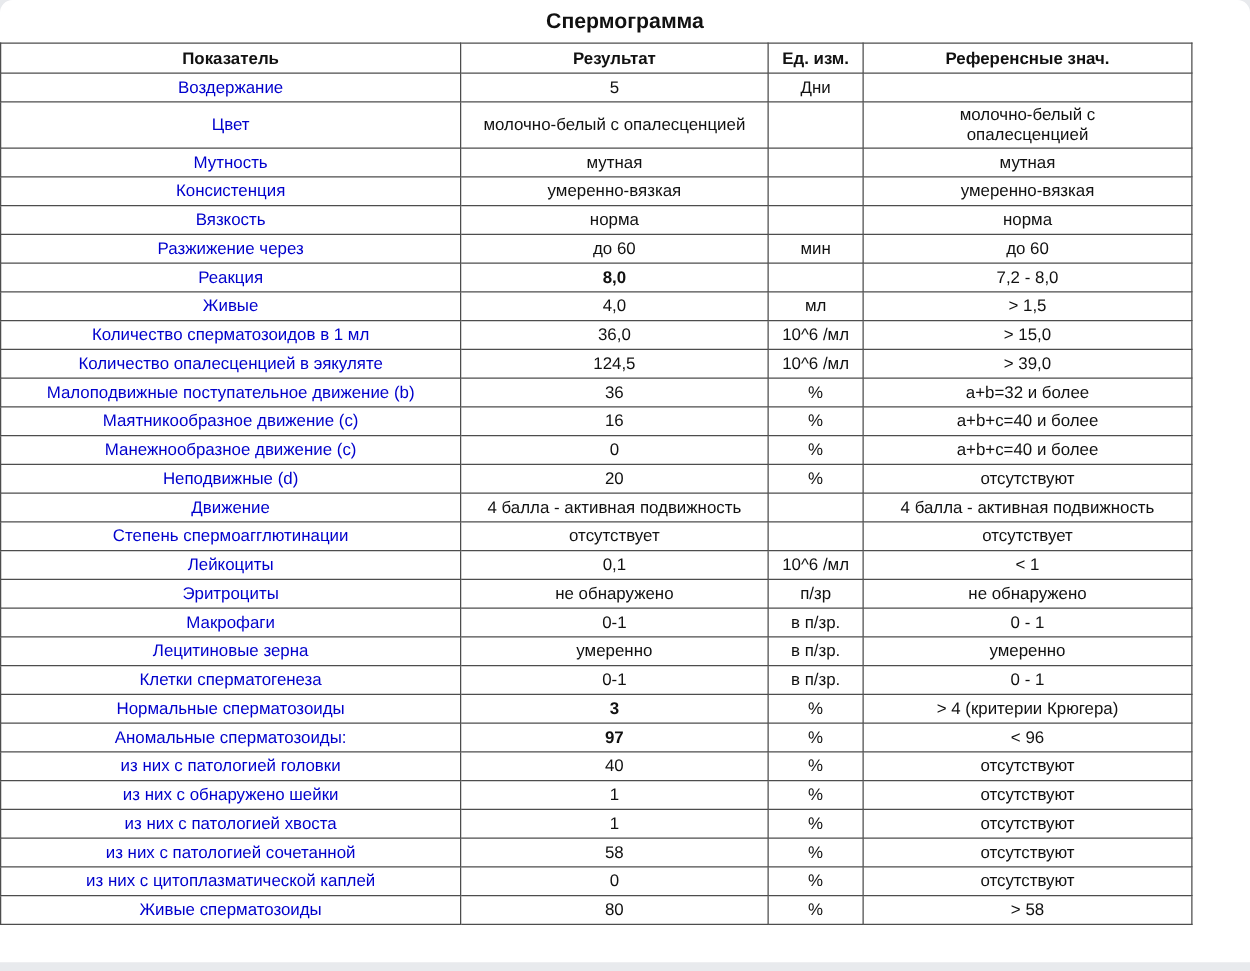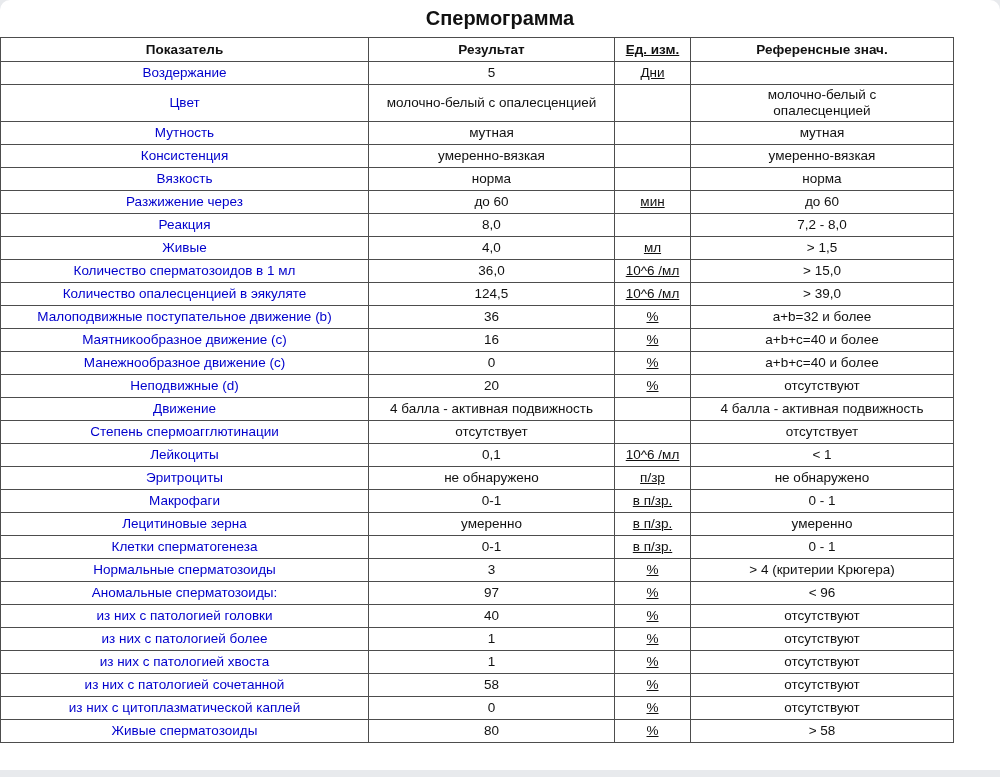--- a/index.html
+++ b/index.html
@@ -12,21 +12,21 @@
   .page{
     width:1000px;
     height:770px;
     background:#ffffff;
     border-radius:10px 10px 0 0;
     box-sizing:border-box;
     padding-top:5px;
     overflow:hidden;
   }
   .title{
-    font-size:20px;
+    font-size:17px;
     font-weight:bold;
     color:#111;
     text-align:center;
     margin:2px 0 7px 0;
   }
   table{
     border-collapse:collapse;
     table-layout:fixed;
     width:953px;
   }
@@ -38,24 +38,24 @@
     text-align:center;
     vertical-align:middle;
     white-space:pre-line;
     overflow:hidden;
     box-sizing:border-box;
   }
   th{ font-weight:bold; height:24px; }
   td{ height:23px; line-height:1.2; }
   .col-indicator{ width:368px; text-align:center; }
   .col-result{ width:246px; }
-  .col-unit{ width:76px;text-decoration:underline; }
+  .col-unit{ width:76px; }
   .col-reference{ width:263px; }
   td.col-indicator span{ color:var(--link-color); cursor:pointer; }
-  .bold{ font-weight:normal; }
+  .bold{ font-weight:bold; }
 </style>
 </head>
 <body>
 
 <div class="page">
   <div class="title">Спермограмма</div>
 
   <table>
     <thead>
       <tr>
@@ -205,21 +205,21 @@
           <td class="col-unit"><span>%</span></td>
           <td class="col-reference"><span>&lt; 96</span></td>
         </tr>
         <tr>
           <td class="col-indicator"><span>из них с патологией головки</span></td>
           <td class="col-result"><span>40</span></td>
           <td class="col-unit"><span>%</span></td>
           <td class="col-reference"><span>отсутствуют</span></td>
         </tr>
         <tr>
-          <td class="col-indicator"><span>из них с патологией более</span></td>
+          <td class="col-indicator"><span>из них с обнаружено шейки</span></td>
           <td class="col-result"><span>1</span></td>
           <td class="col-unit"><span>%</span></td>
           <td class="col-reference"><span>отсутствуют</span></td>
         </tr>
         <tr>
           <td class="col-indicator"><span>из них с патологией хвоста</span></td>
           <td class="col-result"><span>1</span></td>
           <td class="col-unit"><span>%</span></td>
           <td class="col-reference"><span>отсутствуют</span></td>
         </tr>

